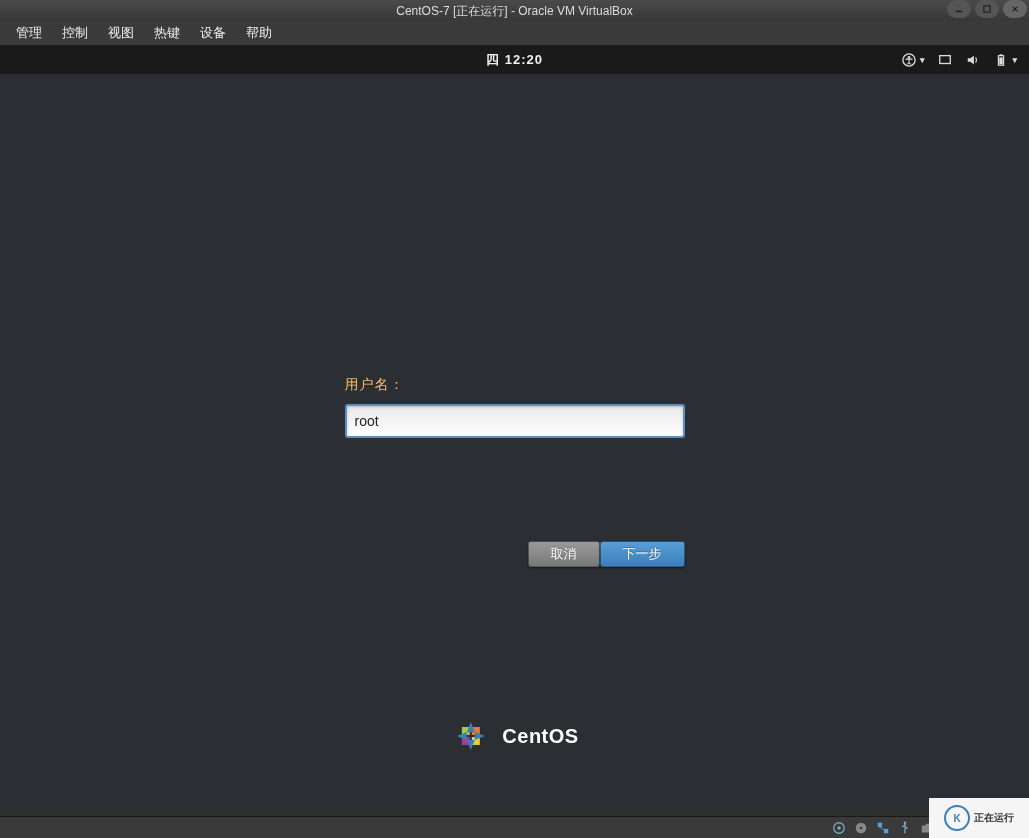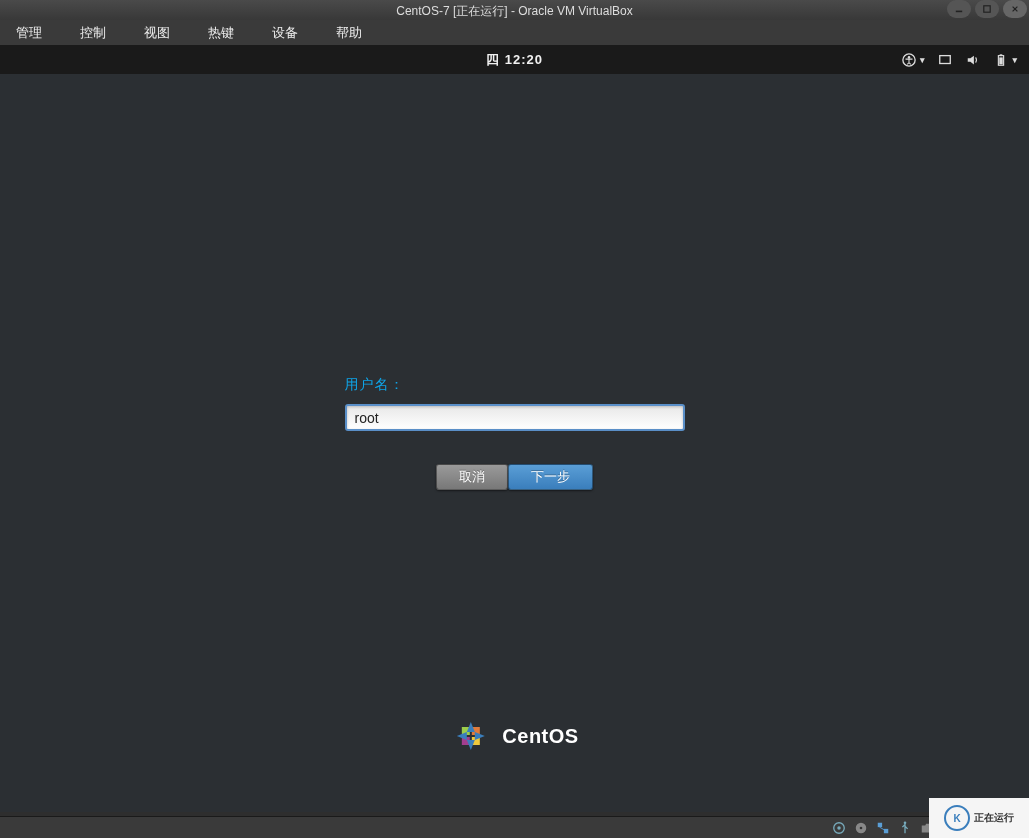--- a/index.html
+++ b/index.html
@@ -46,21 +46,20 @@
 .vbox-win-btn.close { background: #666; }
 
 
 .vbox-menubar {
   height: 26px;
   background: #3a3a3a;
   display: flex;
   align-items: center;
   padding: 0 6px;
   border-bottom: 1px solid #1a1a1a;
-  gap: 18px;
 }
 .vbox-menu-item {
   color: #eee;
   font-size: 13px;
   padding: 2px 10px;
   cursor: pointer;
 }
 
 
 .guest-area {
@@ -105,41 +104,41 @@
 
 
 .login-wrap {
   position: absolute;
   left: 50%;
   top: 330px;
   transform: translateX(-50%);
   width: 340px;
 }
 .login-label {
-  color: #0ea5e9;
+  color: #fdba74;
   font-size: 14px;
   margin-bottom: 10px;
   letter-spacing: 1px;
 }
 .login-input {
   width: 100%;
-  height: 27px;
+  height: 34px;
   background: linear-gradient(to bottom, #e8e8e8, #ffffff);
   border: 2px solid #5a8fc8;
   border-radius: 3px;
   padding: 0 8px;
   font-size: 14px;
   color: #222;
   outline: none;
   box-shadow: inset 0 1px 3px rgba(0,0,0,0.2);
 }
 .login-buttons {
-  margin-top: 33px;
-  display: flex;
-  justify-content: center;
+  margin-top: 103px;
+  display: flex;
+  justify-content: flex-end;
 }
 .btn {
   height: 26px;
   padding: 0 22px;
   border: 1px solid rgba(0,0,0,0.4);
   border-radius: 3px;
   font-size: 13px;
   color: #fff;
   cursor: pointer;
   box-shadow: 0 1px 2px rgba(0,0,0,0.5);

